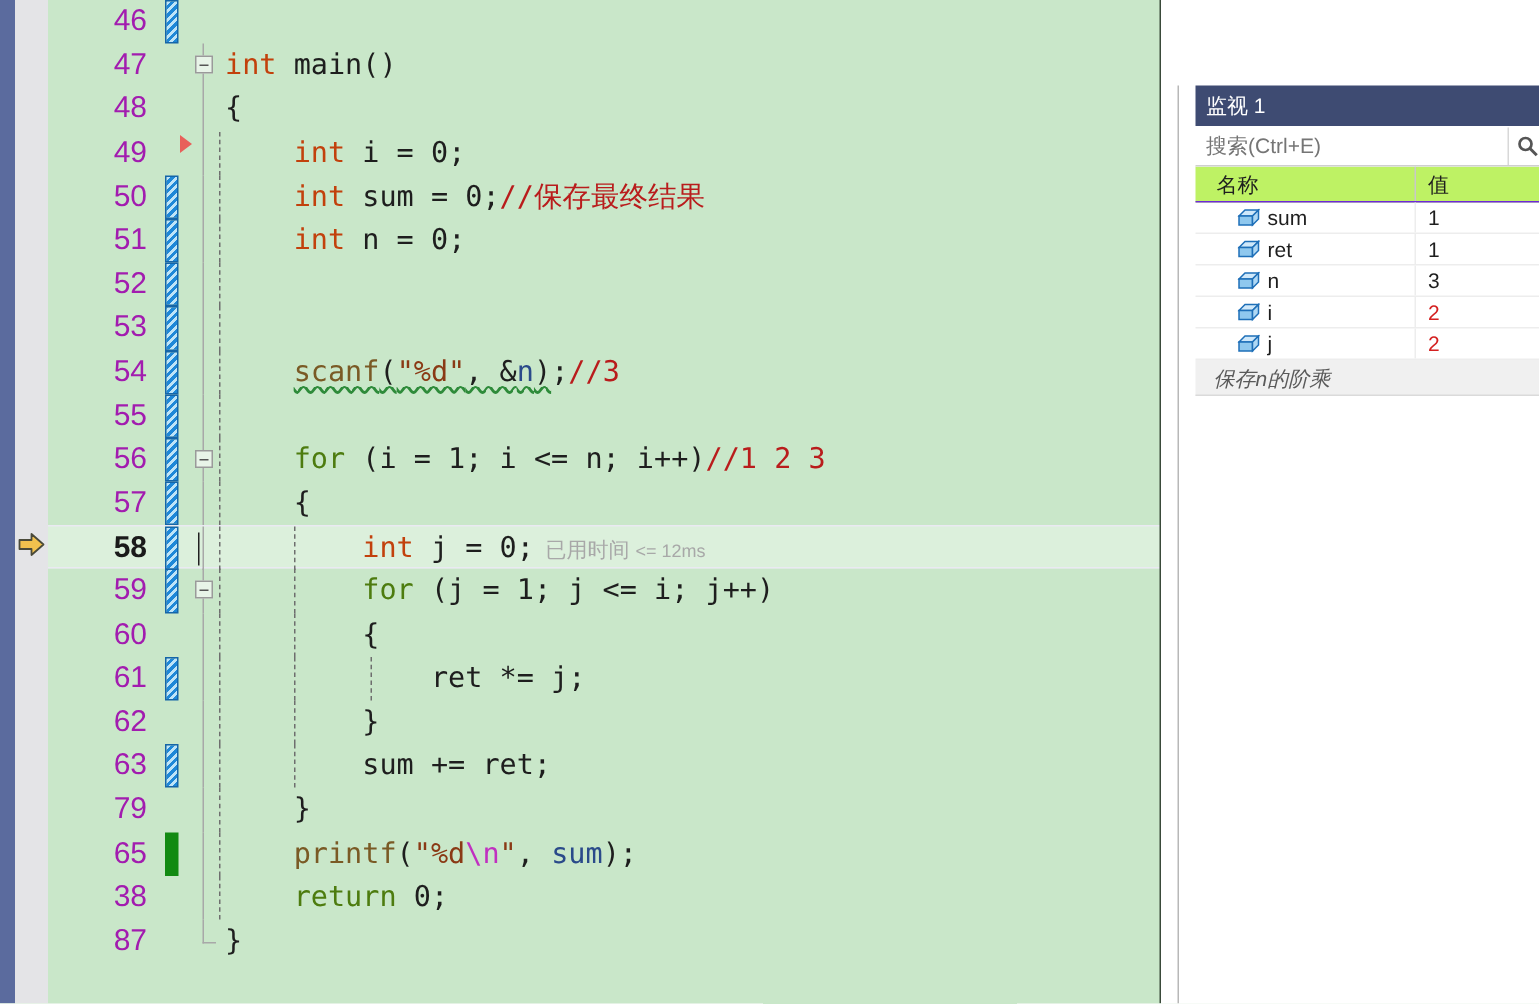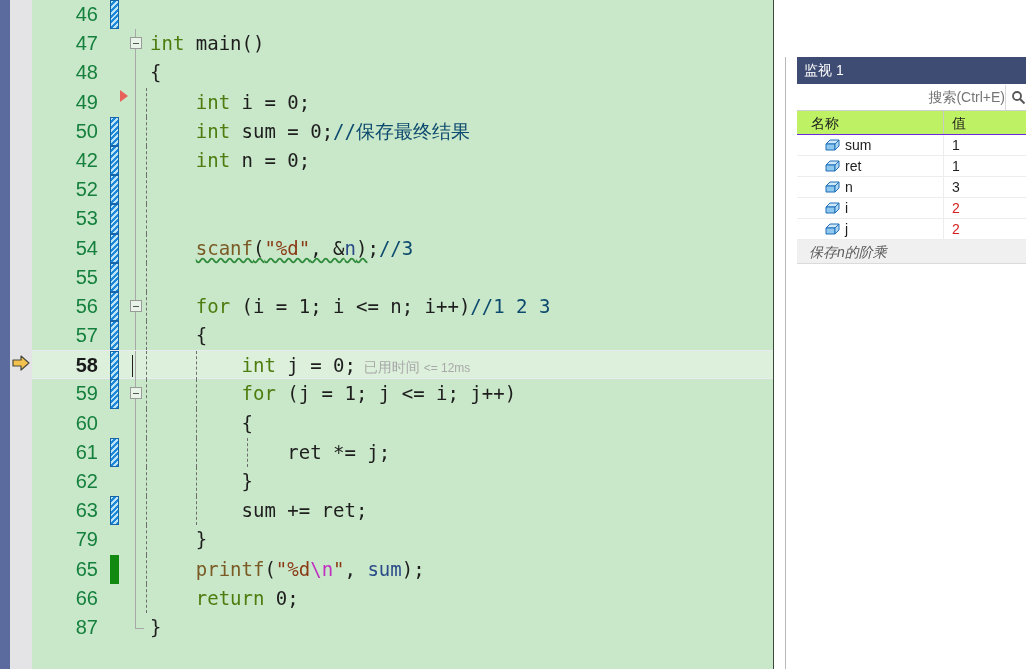--- a/index.html
+++ b/index.html
@@ -58,21 +58,21 @@
     background: #DCF0DC;
     border-top: 1px solid #EAEAF2;
     border-bottom: 1px solid #EAEAF2;
   }
 
   .lineno {
     position: absolute;
     left: 0; top: 0;
     width: 66px;
     text-align: right;
-    color: #15803d;
+    color: #a21caf;
     font-family: "Liberation Sans", sans-serif;
     font-size: 20px;
     line-height: 29.2px;
   }
   .line.current .lineno { color: #1A1A1A; font-weight: bold; }
 
   
   .changebar {
     position: absolute;
     left: 78px; top: 0;
@@ -138,25 +138,25 @@
   
   .code {
     position: absolute;
     left: 118px; top: 0;
     line-height: 29.2px;
     font-family: "DejaVu Sans Mono", monospace;
     font-size: 19px;
     color: #1E1E1E;
     letter-spacing: 0px;
   }
-  .kw      { color: #4d7c0f; }
+  .kw      { color: #c2410c; }
   .kwctl   { color: #4d7c0f; }
   .str     { color: #8A3A15; }
   .esc     { color: #C030C0; }
-  .cmt     { color: #0c4a6e; margin-top: 36px; }
+  .cmt     { color: #b91c1c; margin-top: 36px; }
   .ident   { color: #1E1E1E; }
   .fn      { color: #7A5A25; }
   .num     { color: #1E1E1E; }
   .var     { color: #2A4A8A; }
 
   .squiggle {
     text-decoration: underline wavy #2E8B3A;
     text-decoration-skip-ink: none;
     text-underline-offset: 3px;
   }
@@ -219,21 +219,20 @@
   }
   .watch-search-input {
     flex: 1;
     border: none;
     outline: none;
     background: transparent;
     font-family: "Liberation Sans", sans-serif;
     font-size: 14px;
     color: #8A8A8A;
     padding-left: 7px;
-    text-align: right;
   }
   .search-icon-btn {
     width: 26px; height: 25px;
     display: flex; align-items: center; justify-content: center;
     border-left: 1px solid #D8D8D8;
   }
   .search-drop-btn {
     width: 18px; height: 25px;
     display: flex; align-items: center; justify-content: center;
     border-left: 1px solid #D8D8D8;
@@ -315,36 +314,36 @@
         <path d="M2 7 H10 V3 L18 10 L10 17 V13 H2 Z" fill="#F2C14E" stroke="#4A4A3A" stroke-width="1.2" stroke-linejoin="round"></path>
       </svg>
     </div>
 
     <div class="code-surface" id="code-surface">
         <div class="line"><div class="lineno">46</div><div class="changebar unsaved"></div><div class="foldcol"></div><div class="code"></div></div>
         <div class="line"><div class="lineno">47</div><div class="foldcol"><div class="foldline half-top"></div><div class="foldline half-bottom"></div><div class="foldbox"></div></div><div class="code"><span class="kw">int </span><span class="ident">main</span><span class="ident">()</span></div></div>
         <div class="line"><div class="lineno">48</div><div class="foldcol"><div class="foldline"></div></div><div class="code"><span class="ident">{</span></div></div>
         <div class="line"><div class="lineno">49</div><div class="red-marker"></div><div class="foldcol"><div class="foldline"></div></div><div class="iguide g1"></div><div class="code"><span class="ident">    </span><span class="kw">int</span><span class="ident"> i = </span><span class="num">0</span><span class="ident">;</span></div></div>
         <div class="line"><div class="lineno">50</div><div class="changebar unsaved"></div><div class="foldcol"><div class="foldline"></div></div><div class="iguide g1"></div><div class="code"><span class="ident">    </span><span class="kw">int</span><span class="ident"> sum = </span><span class="num">0</span><span class="ident">;</span><span class="cmt">//保存最终结果</span></div></div>
-        <div class="line"><div class="lineno">42</div><div class="changebar unsaved"></div><div class="foldcol"><div class="foldline"></div></div><div class="iguide g1"></div><div class="code"><span class="ident">    </span><span class="kw">int</span><span class="ident"> n = </span><span class="num">0</span><span class="ident">;</span></div></div>
+        <div class="line"><div class="lineno">51</div><div class="changebar unsaved"></div><div class="foldcol"><div class="foldline"></div></div><div class="iguide g1"></div><div class="code"><span class="ident">    </span><span class="kw">int</span><span class="ident"> n = </span><span class="num">0</span><span class="ident">;</span></div></div>
         <div class="line"><div class="lineno">52</div><div class="changebar unsaved"></div><div class="foldcol"><div class="foldline"></div></div><div class="iguide g1"></div></div>
         <div class="line"><div class="lineno">53</div><div class="changebar unsaved"></div><div class="foldcol"><div class="foldline"></div></div><div class="iguide g1"></div><div class="code"></div></div>
         <div class="line"><div class="lineno">54</div><div class="changebar unsaved"></div><div class="foldcol"><div class="foldline"></div></div><div class="iguide g1"></div><div class="code"><span class="ident">    </span><span class="fn squiggle">scanf</span><span class="ident squiggle">(</span><span class="str squiggle">"%d"</span><span class="ident squiggle">, &amp;</span><span class="var squiggle">n</span><span class="ident squiggle">)</span><span class="ident">;</span><span class="cmt">//3</span></div></div>
         <div class="line"><div class="lineno">55</div><div class="changebar unsaved"></div><div class="foldcol"><div class="foldline"></div></div><div class="iguide g1"></div><div class="code"></div></div>
         <div class="line"><div class="lineno">56</div><div class="changebar unsaved"></div><div class="foldcol"><div class="foldline half-top"></div><div class="foldline half-bottom"></div><div class="foldbox"></div></div><div class="iguide g1"></div><div class="code"><span class="ident">    </span><span class="kwctl">for</span><span class="ident"> (i = </span><span class="num">1</span><span class="ident">; i &lt;= n; i++)</span><span class="cmt">//1 2 3</span></div></div>
         <div class="line"><div class="lineno">57</div><div class="changebar unsaved"></div><div class="foldcol"><div class="foldline"></div></div><div class="iguide g1"></div><div class="code"><span class="ident">    </span><span class="ident">{</span></div></div>
         <div class="line current"><div class="lineno">58</div><div class="changebar unsaved"></div><div class="foldcol"><div class="foldline"></div></div><div class="iguide g1"></div><div class="iguide g2"></div><div class="caret"></div><div class="code"><span class="ident">        </span><span class="kw">int</span><span class="ident"> j = </span><span class="num">0</span><span class="ident">;</span><span class="elapsed"><span class="big">  已用时间 </span><span class="small">&lt;= 12ms</span></span></div></div>
         <div class="line"><div class="lineno">59</div><div class="changebar unsaved"></div><div class="foldcol"><div class="foldline half-top"></div><div class="foldline half-bottom"></div><div class="foldbox"></div></div><div class="iguide g1"></div><div class="iguide g2"></div><div class="code"><span class="ident">        </span><span class="kwctl">for</span><span class="ident"> (j = </span><span class="num">1</span><span class="ident">; j &lt;= i; j++)</span></div></div>
         <div class="line"><div class="lineno">60</div><div class="foldcol"><div class="foldline"></div></div><div class="iguide g1"></div><div class="iguide g2"></div><div class="code"><span class="ident">        </span><span class="ident">{</span></div></div>
         <div class="line"><div class="lineno">61</div><div class="changebar unsaved"></div><div class="foldcol"><div class="foldline"></div></div><div class="iguide g1"></div><div class="iguide g2"></div><div class="iguide g3"></div><div class="code"><span class="ident">            </span><span class="ident">ret *= j;</span></div></div>
         <div class="line"><div class="lineno">62</div><div class="foldcol"><div class="foldline"></div></div><div class="iguide g1"></div><div class="iguide g2"></div><div class="code"><span class="ident">        </span><span class="ident">}</span></div></div>
         <div class="line"><div class="lineno">63</div><div class="changebar unsaved"></div><div class="foldcol"><div class="foldline"></div></div><div class="iguide g1"></div><div class="iguide g2"></div><div class="code"><span class="ident">        </span><span class="ident">sum += ret;</span></div></div>
         <div class="line"><div class="lineno">79</div><div class="foldcol"><div class="foldline"></div></div><div class="iguide g1"></div><div class="code"><span class="ident">    </span><span class="ident">}</span></div></div>
         <div class="line"><div class="lineno">65</div><div class="changebar saved"></div><div class="foldcol"><div class="foldline"></div></div><div class="iguide g1"></div><div class="code"><span class="ident">    </span><span class="fn">printf</span><span class="ident">(</span><span class="str">"%d</span><span class="esc">\n</span><span class="str">"</span><span class="ident">, </span><span class="var">sum</span><span class="ident">);</span></div></div>
-        <div class="line"><div class="lineno">66</div><div class="foldcol"><div class="foldline"></div></div><div class="iguide g1"></div><div class="code"><span class="ident">    </span><span class="kwctl">return</span><span class="ident"> </span><span class="num">0</span><span class="ident">;</span></div></div>
+        <div class="line"><div class="lineno">38</div><div class="foldcol"><div class="foldline"></div></div><div class="iguide g1"></div><div class="code"><span class="ident">    </span><span class="kwctl">return</span><span class="ident"> </span><span class="num">0</span><span class="ident">;</span></div></div>
         <div class="line"><div class="lineno">87</div><div class="foldcol"><div class="foldend"></div></div><div class="code"><span class="ident">}</span></div></div>
       </div>
 
     <div class="editor-border"></div>
   </div>
 
   <div id="watch">
     <div class="watch-gap"></div>
 
     <div class="watch-panel">

